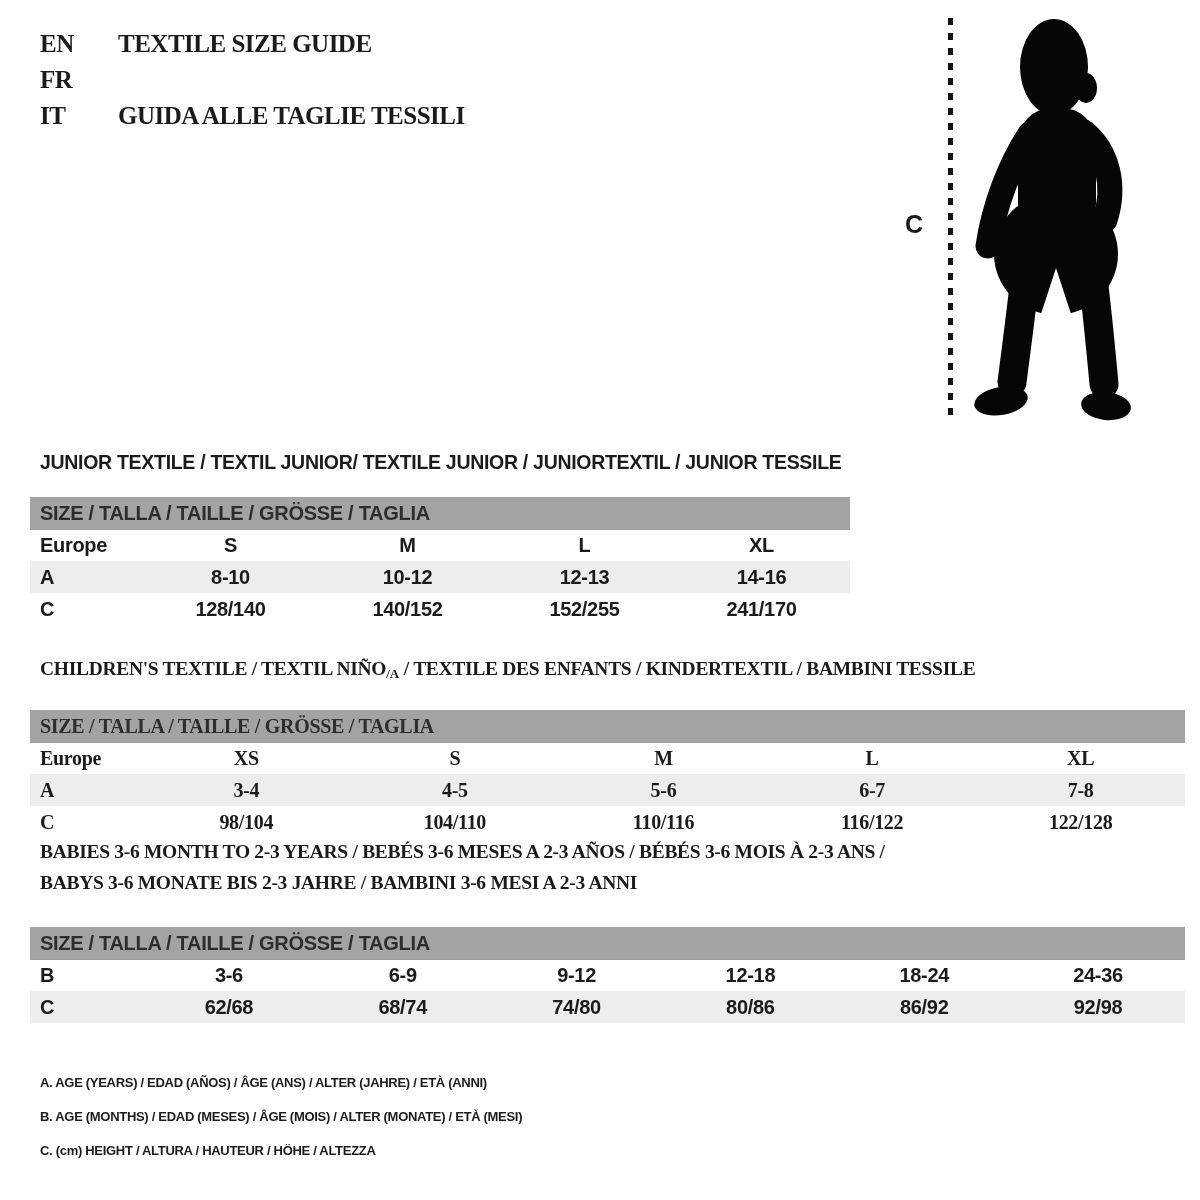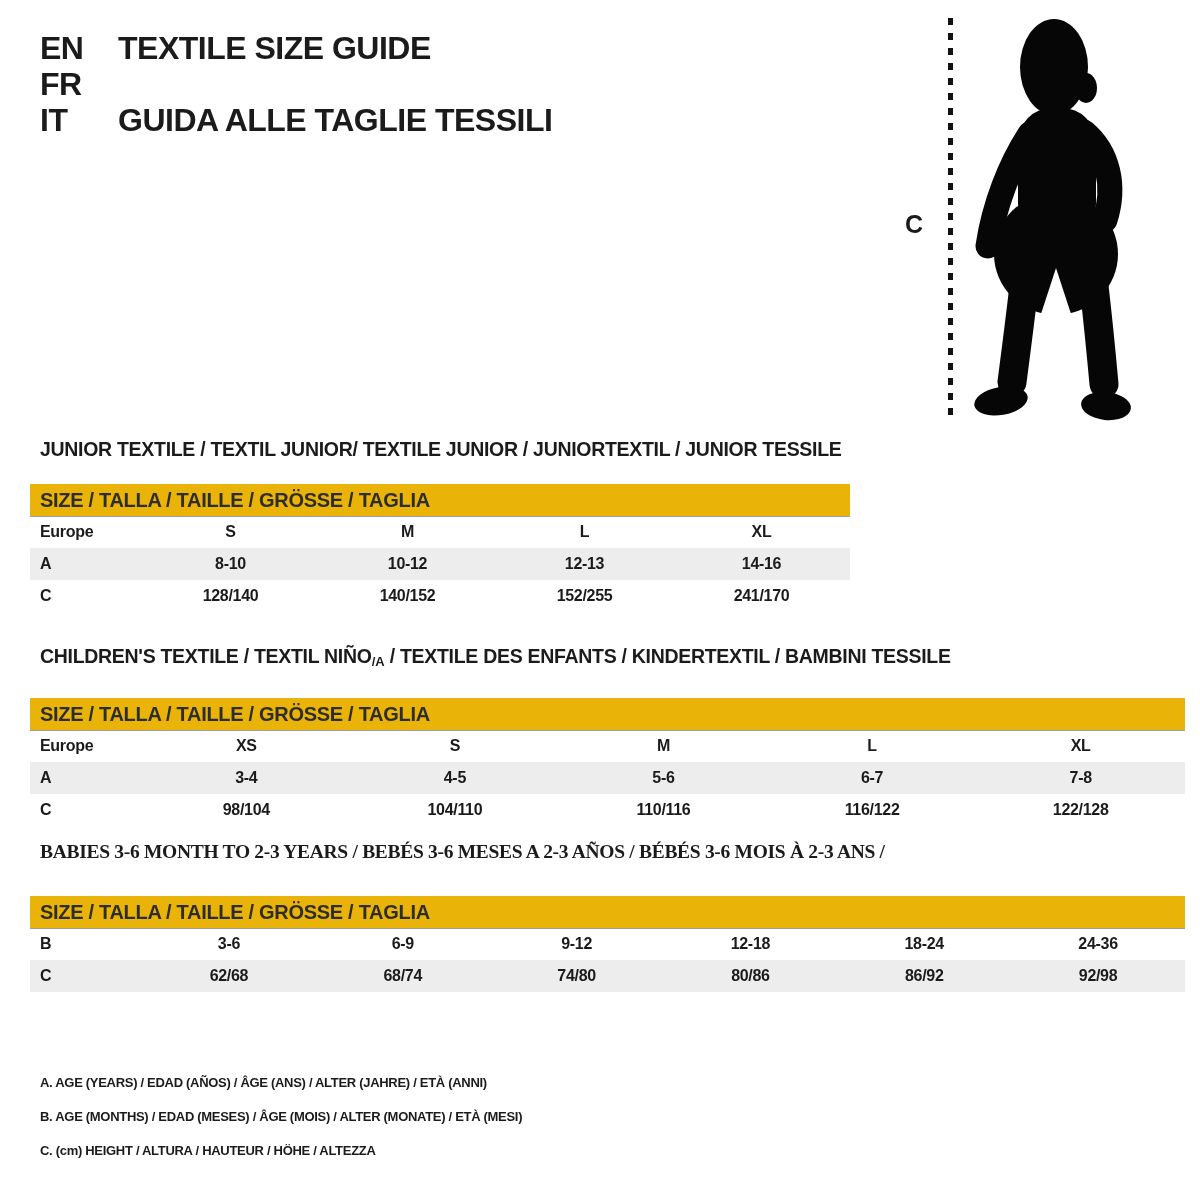--- a/index.html
+++ b/index.html
@@ -4,44 +4,44 @@
 <style>
   html,body{margin:0;padding:0;}
   body{
     width:1200px;height:1200px;position:relative;overflow:hidden;
     background:#ffffff;color:#1b1b1b;
     font-family:"Liberation Sans", sans-serif;font-weight:bold;
     -webkit-font-smoothing:antialiased;
   }
   
   .lang-list{position:absolute;left:40px;top:30px;}
-  .lang-row{display:flex;height:36px;align-items:center;font-size:32px;letter-spacing:-0.5px;white-space:nowrap;}
+  .lang-row{display:flex;height:36px;font-size:25px;letter-spacing:-0.5px;white-space:nowrap;font-family:Liberation Serif, serif;}
   .lang-code{width:78px;}
   
   .dash-line{
     position:absolute;left:948px;top:18px;width:5px;height:400px;
     background:repeating-linear-gradient(to bottom,#121212 0 7px,transparent 7px 15px);
   }
   .c-label{position:absolute;left:905px;top:210px;font-size:25px;}
   .toddler{position:absolute;left:958px;top:14px;width:184px;height:412px;}
   
   .section{position:absolute;left:30px;}
   .sec1{top:434px;width:820px;}
-  .sec2{top:641px;width:1155px;}
+  .sec2{top:641px;width:1155px;font-family:Liberation Serif, serif;}
   .sec3{top:836px;width:1155px;}
-  .sec-title{font-size:19.5px;letter-spacing:-0.3px;white-space:nowrap;margin:4px 0 0 10px;line-height:22px;}
+  .sec-title{font-size:19.5px;letter-spacing:-0.3px;white-space:nowrap;margin:17px 0 0 10px;line-height:22px;}
   .sec1 .sec-title{margin-bottom:24px;}
   .sec2 .sec-title{margin-bottom:25px;}
   .sec3 .titles{margin:0 0 29px 10px;line-height:31px;font-size:19.5px;letter-spacing:-0.3px;white-space:nowrap;font-family:Liberation Serif, serif;}
   .sub-a{font-size:13px;vertical-align:-3px;letter-spacing:0;}
   .size-bar{
-    height:32px;background:#eab308;color:#2d2d2d;font-size:20px;line-height:32px;
+    height:32px;background:#a3a3a3;color:#2d2d2d;font-size:20px;line-height:32px;
     padding-left:10px;letter-spacing:-0.3px;box-shadow:0 1px 0 #9f9f9f;
   }
-  .trow{display:flex;height:32px;align-items:center;font-size:16px;letter-spacing:-0.3px;}
+  .trow{display:flex;height:32px;align-items:center;font-size:20px;letter-spacing:-0.3px;}
   .trow.alt{background:#ededed;}
   .rlabel{width:112px;padding-left:10px;box-sizing:border-box;}
   .cell{flex:1;text-align:center;}
   
   .legend{position:absolute;left:40px;top:1066px;font-size:13px;letter-spacing:-0.3px;line-height:34px;white-space:nowrap;}
 </style>
 </head>
 <body>
 
 <div class="lang-list">
@@ -127,20 +127,21 @@
     <span class="cell">104/110</span>
     <span class="cell">110/116</span>
     <span class="cell">116/122</span>
     <span class="cell">122/128</span>
   </div>
 </div>
 
 <div class="section sec3">
   <div class="titles">
     <div>BABIES 3-6 MONTH TO 2-3 YEARS / BEBÉS 3-6 MESES A 2-3 AÑOS / BÉBÉS 3-6 MOIS À 2-3 ANS /</div>
+    <div>BABYS 3-6 MONATE BIS 2-3 JAHRE / BAMBINI 3-6 MESI A 2-3 ANNI</div>
   </div>
   <div class="size-bar">SIZE / TALLA / TAILLE / GRÖSSE / TAGLIA</div>
   <div class="trow">
     <span class="rlabel">B</span>
     <span class="cell">3-6</span>
     <span class="cell">6-9</span>
     <span class="cell">9-12</span>
     <span class="cell">12-18</span>
     <span class="cell">18-24</span>
     <span class="cell">24-36</span>

